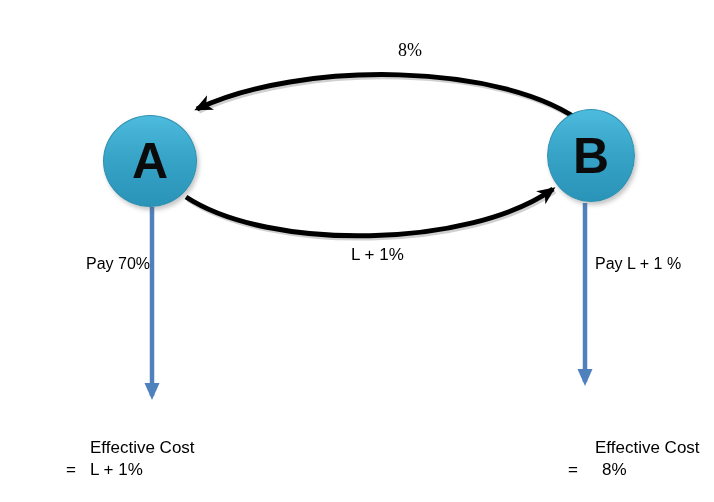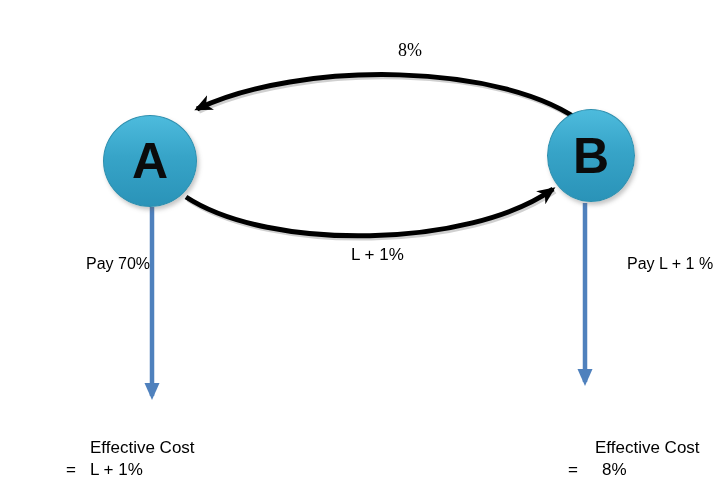--- a/index.html
+++ b/index.html
@@ -16,21 +16,21 @@
     border:1px solid #2e8fae;
     box-shadow:2px 3px 4px rgba(90,90,90,0.35);
     letter-spacing:0;
   }
   #node-a{left:103px;top:115px;width:92px;height:90px;}
   #node-b{left:547px;top:109px;width:86px;height:91px;}
   .lbl{position:absolute;z-index:3;white-space:nowrap;}
   #top-rate{left:398px;top:40px;font-family:"Liberation Serif",serif;font-size:18px;}
   #bottom-rate{left:351px;top:245px;font-size:17px;}
   #pay-a{left:86px;top:255px;font-size:16px;}
-  #pay-b{left:595px;top:255px;font-size:16px;margin-left:32px;}
+  #pay-b{left:595px;top:255px;font-size:16px;}
   .eff{position:absolute;z-index:3;font-size:17px;line-height:22px;}
   #eff-a{left:65px;top:437px;}
   #eff-b{left:566px;top:437px;}
   .eff .title{margin-left:25px;}
   #eff-b .title{margin-left:29px;}
   .eff .row{display:flex;}
   .eff .eq{width:24px;margin-left:1px;}
   #eff-b .eq{margin-left:2px;width:34px;}
 </style>
 </head>

